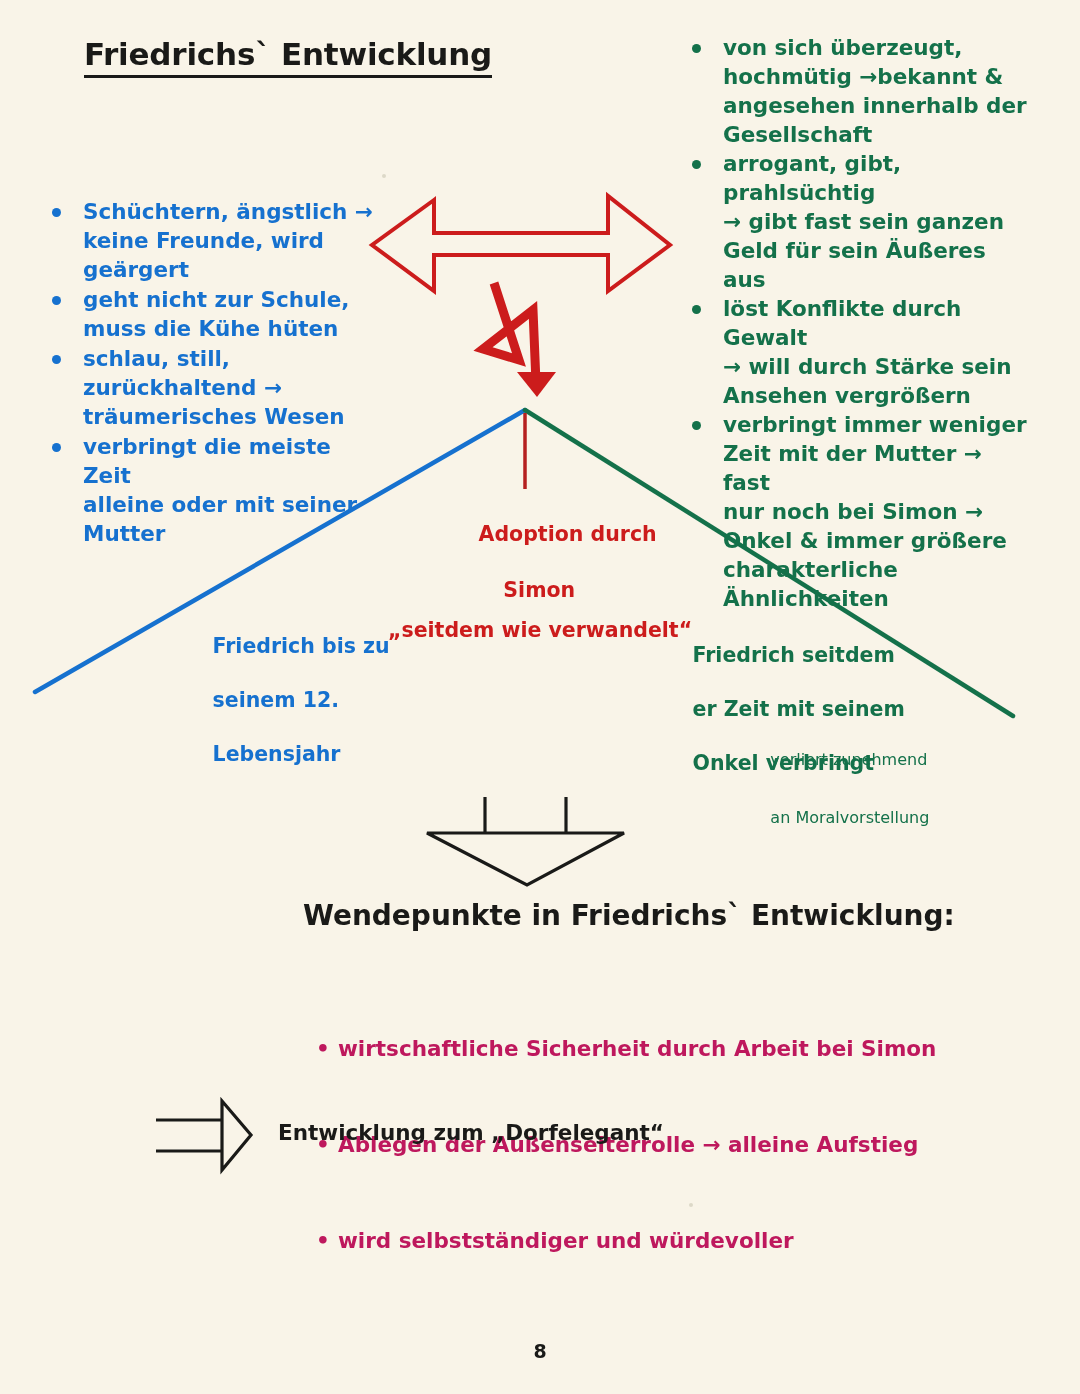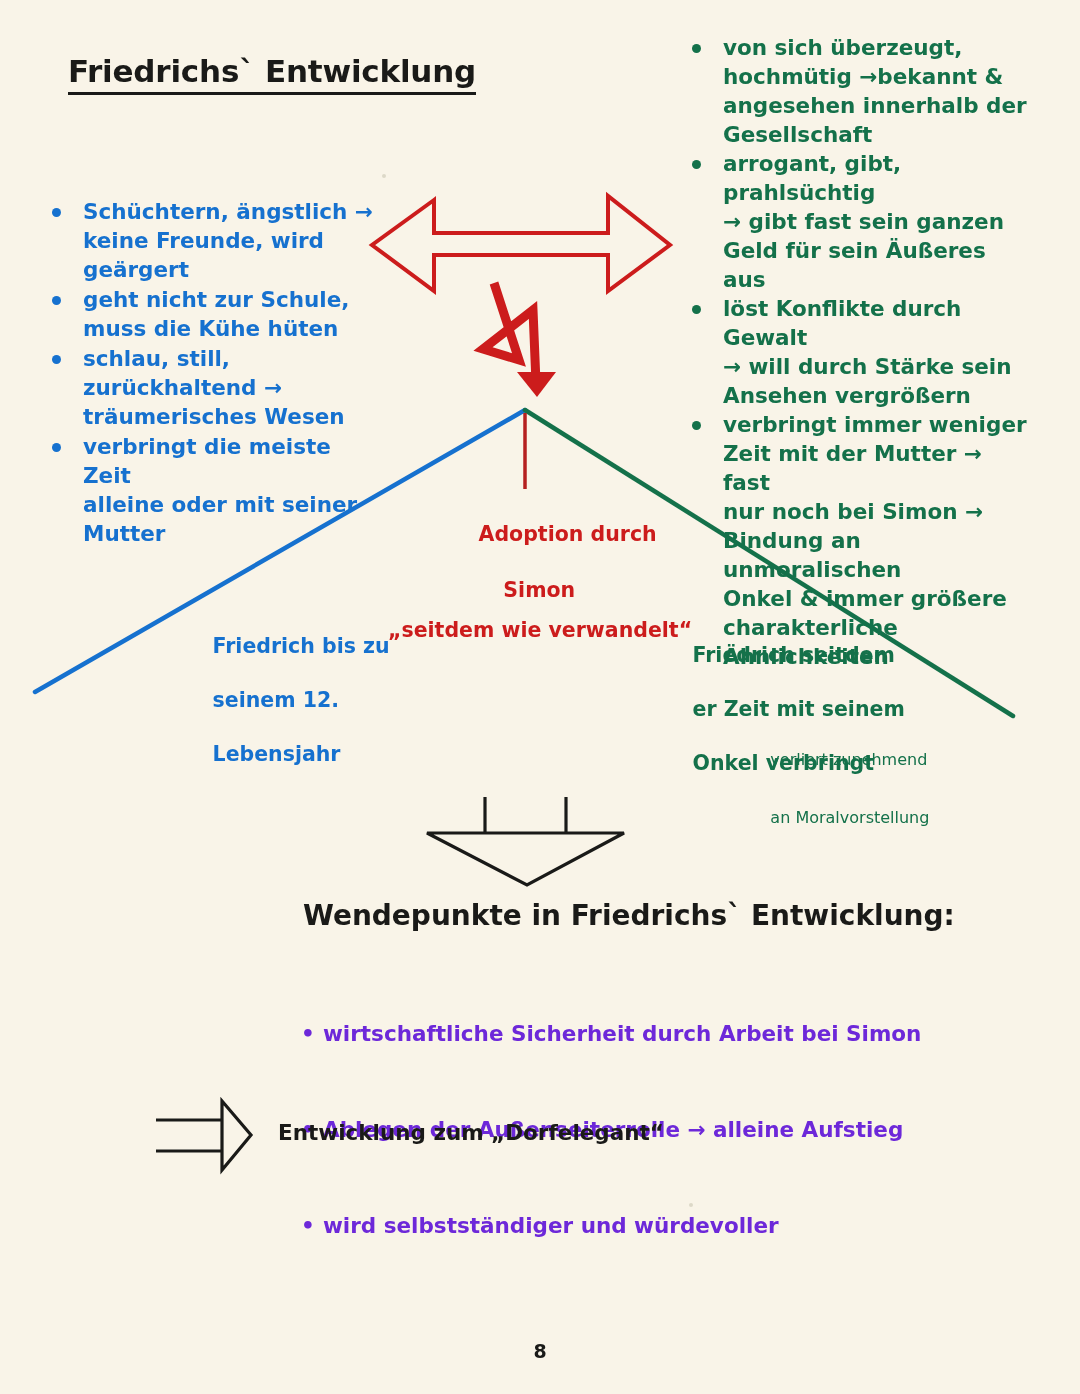--- a/index.html
+++ b/index.html
@@ -19,29 +19,28 @@
     position: absolute;
     top: 0; left: 0;
     width: 1080px;
     height: 1394px;
     pointer-events: none;
   }
   .txt { position: absolute; white-space: pre; }
 
   
   #title {
-    left: 68px; top: 36px;
+    left: 84px; top: 36px;
     font-size: 31px;
     font-weight: bold;
     color: #1a1a18;
     letter-spacing: -0.2px;
     border-bottom: 3px solid #1a1a18;
     padding-bottom: 3px;
     font-family: "DejaVu Sans", sans-serif;
-    margin-top: 17px;
   }
 
   
   .bullet-list {
     position: absolute;
     margin: 0;
     padding: 0;
     list-style: none;
   }
   .bullet-list li {
@@ -121,25 +120,25 @@
 
   
   #wende-heading {
     left: 303px; top: 899px;
     color: #1a1a18;
     font-size: 28px;
     font-weight: bold;
   }
   #wende-list {
     left: 301px; top: 954px;
-    color: #6d28d9;
+    color: #be185d;
     font-size: 21.5px;
     font-weight: bold;
     line-height: 32px;
-    margin: 0; padding: 0;
+    margin: 15px; padding: 0;
     list-style: none;
   }
   #wende-list li { padding-left: 22px; position: relative; }
   #wende-list li::before {
     content: "\2022";
     position: absolute;
     left: 0; top: 0;
   }
   #dorf-label {
     left: 278px; top: 1120px;
@@ -238,21 +237,20 @@
     </li>
     <li>
       <span class="line">löst Konflikte durch Gewalt</span>
       <span class="line"> → will durch Stärke sein</span>
       <span class="line">Ansehen vergrößern</span>
     </li>
     <li>
       <span class="line">verbringt immer weniger</span>
       <span class="line">Zeit mit der Mutter → fast</span>
       <span class="line">nur noch bei Simon →</span>
-      <span class="line">Bindung an unmoralischen</span>
       <span class="line">Onkel &amp; immer größere</span>
       <span class="line">charakterliche</span>
       <span class="line">Ähnlichkeiten</span>
     </li>
   </ul>
 
   <div class="txt" id="adoption-label">
     <span>Adoption durch</span><br>
     <span>Simon</span>
   </div>

